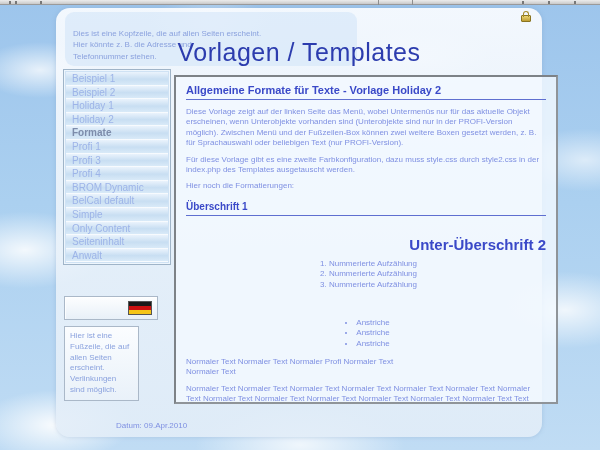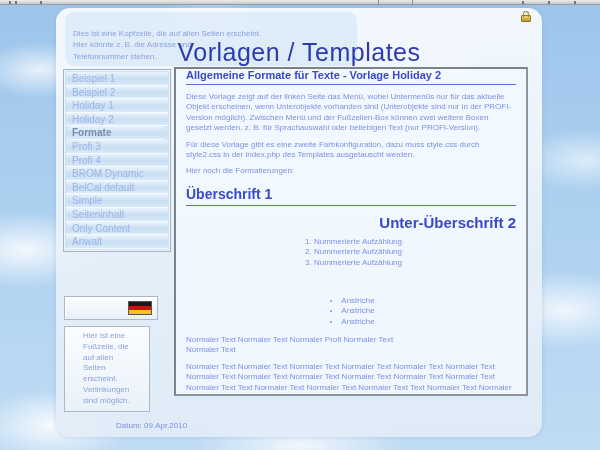--- a/index.html
+++ b/index.html
@@ -69,64 +69,64 @@
     border:1px solid #eef6fd; outline:1px solid #9fb4c8;
     padding:1px;
   }
   .mi {
     height:13.6px; line-height:13.6px; padding-left:6px;
     font-size:10px; color:#9db4e8; cursor:pointer;
     background:linear-gradient(180deg,#eaf3fc 0%, #c8def2 55%, #d9eaf8 100%);
     border-bottom:1px solid rgba(255,255,255,.65);
     overflow:hidden; white-space:nowrap;
   }
-  .mi.active { color:#7d8cab; font-weight:bold;border-radius:6px; }
+  .mi.active { color:#7d8cab; font-weight:bold; }
 
   
   .lang-box {
     position:absolute; left:8px; top:288px; width:94px; height:24px;
     background:linear-gradient(180deg,#fdfeff,#e8f0f8);
     border:1px solid #aab8c8; box-shadow:1px 1px 0 rgba(255,255,255,.8) inset;
     display:flex; align-items:center; justify-content:flex-end; padding-right:5px;
     cursor:pointer;
   }
   .flag {
     width:24px; height:14px; border:1px solid #555;
     background:linear-gradient(180deg,#1a1a1a 0%, #1a1a1a 33%, #cc1111 33%, #cc1111 66%, #f5c518 66%, #f5c518 100%);
   }
 
   
   .side-foot {
-    position:absolute; left:8px; top:318px; width:86px; min-height:52px;
+    position:absolute; left:8px; top:318px; width:75px; min-height:52px;
     background:linear-gradient(180deg,#fbfdff,#e9f1f9);
     border:1px solid #aab8c8;
-    padding:4px 18px;
+    padding:4px 5px;
     font-size:8px; line-height:1.35; color:#8ba2de;
   }
 
   
   .content {
-    position:absolute; left:118px; top:59px; width:354px; height:329px;
+    position:absolute; left:118px; top:67px; width:384px; height:329px;
     background:rgba(243,249,255,.82);
     border:2px solid #8f9499;
     border-top-color:#7d8287; border-left-color:#7d8287;
-    padding:0 10px 6px 10px;
+    padding:7px 10px 6px 10px;
     overflow:hidden;
   }
   .content h1 {
     font-size:11px; font-weight:bold; color:#3a49c8;
     padding-bottom:3px; border-bottom:1px solid #5f6fd0; margin-bottom:7px;
   }
   .content p {
     font-size:8px; line-height:1.3; color:#7f90e2; margin-bottom:6px;
   }
   .prelines { white-space:pre-line; }
   .content h2 {
-    font-size:14px; font-weight:bold; color:#3a49c8;
-    padding-bottom:3px; border-bottom:1px solid #5f6fd0; margin:9px 0 8px 0;
+    font-size:10px; font-weight:bold; color:#3a49c8;
+    padding-bottom:3px; border-bottom:1px solid #5f6fd0; margin:9px 0 20px 0;
   }
   .content h3 { font-size:15px; font-weight:bold; color:#3a49c8; text-align:right; margin:7px 0 6px 0; }
   .content h4 { font-size:8.5px; font-weight:bold; color:#3a49c8; text-align:center; margin:6px 0 6px 0; }
   .content ol, .content ul {
     width:fit-content; margin:6px auto 8px auto;
     font-size:8px; line-height:1.3; color:#7f90e2;
     list-style-position:outside; padding-left:14px;
   }
   .content ul { list-style-type:disc;margin-top:28px; }
 
@@ -163,27 +163,28 @@
     <div class="lock"></div>
 
     <div class="page-title">Vorlagen / Templates</div>
 
     <div class="menu">
       <div class="mi">Beispiel 1</div>
       <div class="mi">Beispiel 2</div>
       <div class="mi">Holiday 1</div>
       <div class="mi">Holiday 2</div>
       <div class="mi active">Formate</div>
+      <div class="mi">Profi 1</div>
       <div class="mi">Profi 3</div>
       <div class="mi">Profi 4</div>
       <div class="mi">BROM Dynamic</div>
       <div class="mi">BelCal default</div>
       <div class="mi">Simple</div>
+      <div class="mi">Only Content</div>
       <div class="mi">Seiteninhalt</div>
-      <div class="mi">Only Content</div>
       <div class="mi">Anwalt</div>
     </div>
 
     <div class="lang-box">
       <div class="flag"></div>
     </div>
 
     <div class="side-foot">
       <span>Hier ist eine Fußzeile, die auf allen Seiten erscheint. Verlinkungen sind möglich.</span>
     </div>

